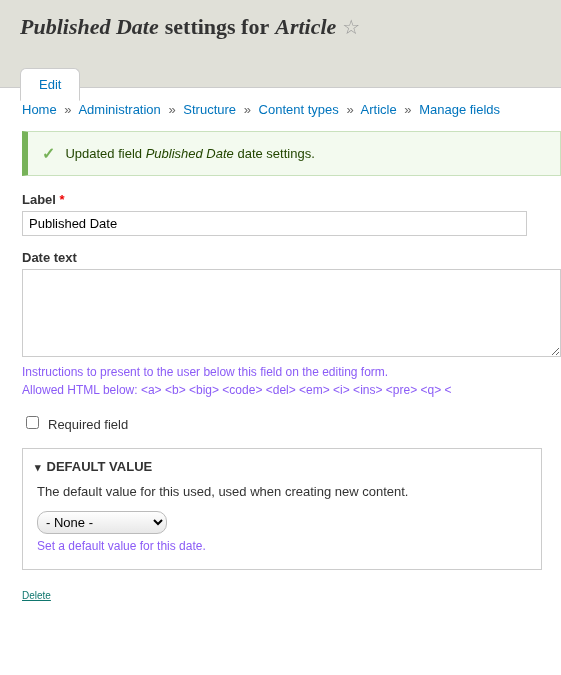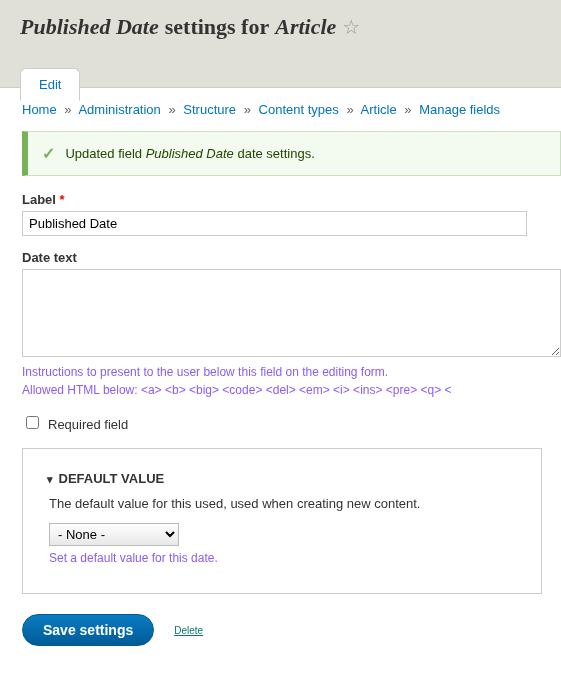--- a/index.html
+++ b/index.html
@@ -85,21 +85,21 @@
     padding: 4px 6px;
     font-size: 13px;
     font-family: inherit;
     resize: vertical;
   }
   .description { color: #8b5cf6; font-size: 12px; margin-top: 3px; line-height: 1.5; }
   .checkbox-row { display:flex; align-items:flex-end; gap:6px; margin: 6px 0 16px 0; }
   .checkbox-row label { font-size: 13px; }
   details.default-value {
     border: 1px solid #ccc;
-    padding: 12px;
+    padding: 0;
     width: 520px;
   }
   details.default-value > summary {
     padding: 10px 12px;
     font-weight: bold;
     font-size: 13px;
     cursor: pointer;
     list-style: none;
   }
   details.default-value > summary::before {
@@ -110,21 +110,21 @@
   }
   details.default-value[open] > summary::before { content:"▾"; }
   details.default-value .details-body { padding: 0 14px 14px 14px; }
   details .details-desc { margin-bottom: 12px; }
   select.default-select {
     padding: 2px 4px;
     font-size: 13px;
     min-width: 130px;
     background: linear-gradient(#fefefe,#e8e8e8);
     border: 1px solid #bbb;
-    border-radius: 0;
+    border-radius: 10px;
   }
   .actions { margin-top: 20px; display:flex; align-items:center; gap:20px; }
   button.primary {
     background: #0071b8;
     background: linear-gradient(#0a7bc1,#005c97);
     color: #fff;
     border: 1px solid #005c97;
     border-radius: 16px;
     padding: 7px 20px;
     font-size: 14px;
@@ -202,17 +202,16 @@
       <div class="form-item" style="margin-bottom:0">
         <select class="default-select">
           <option>- None -</option>
         </select>
         <div class="description">Set a default value for this date.</div>
       </div>
     </div>
   </details>
 
   <div class="actions">
-    <button class="primary">Save settings</button>
     <a class="delete-link">Delete</a>
   </div>
 
 </div>
 
 </body></html>

